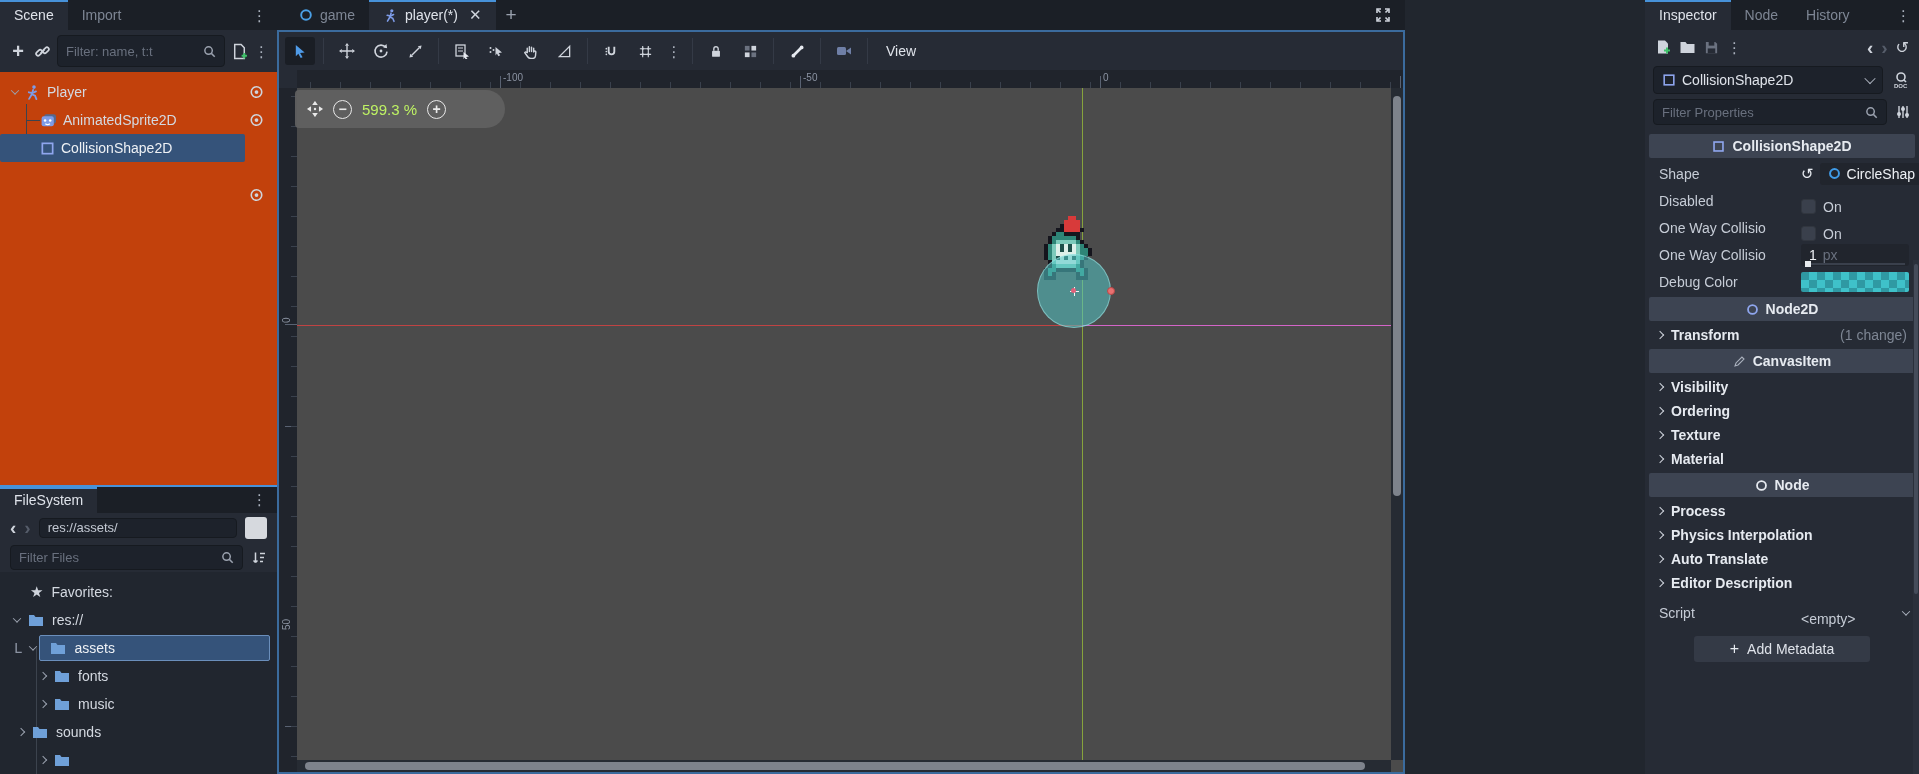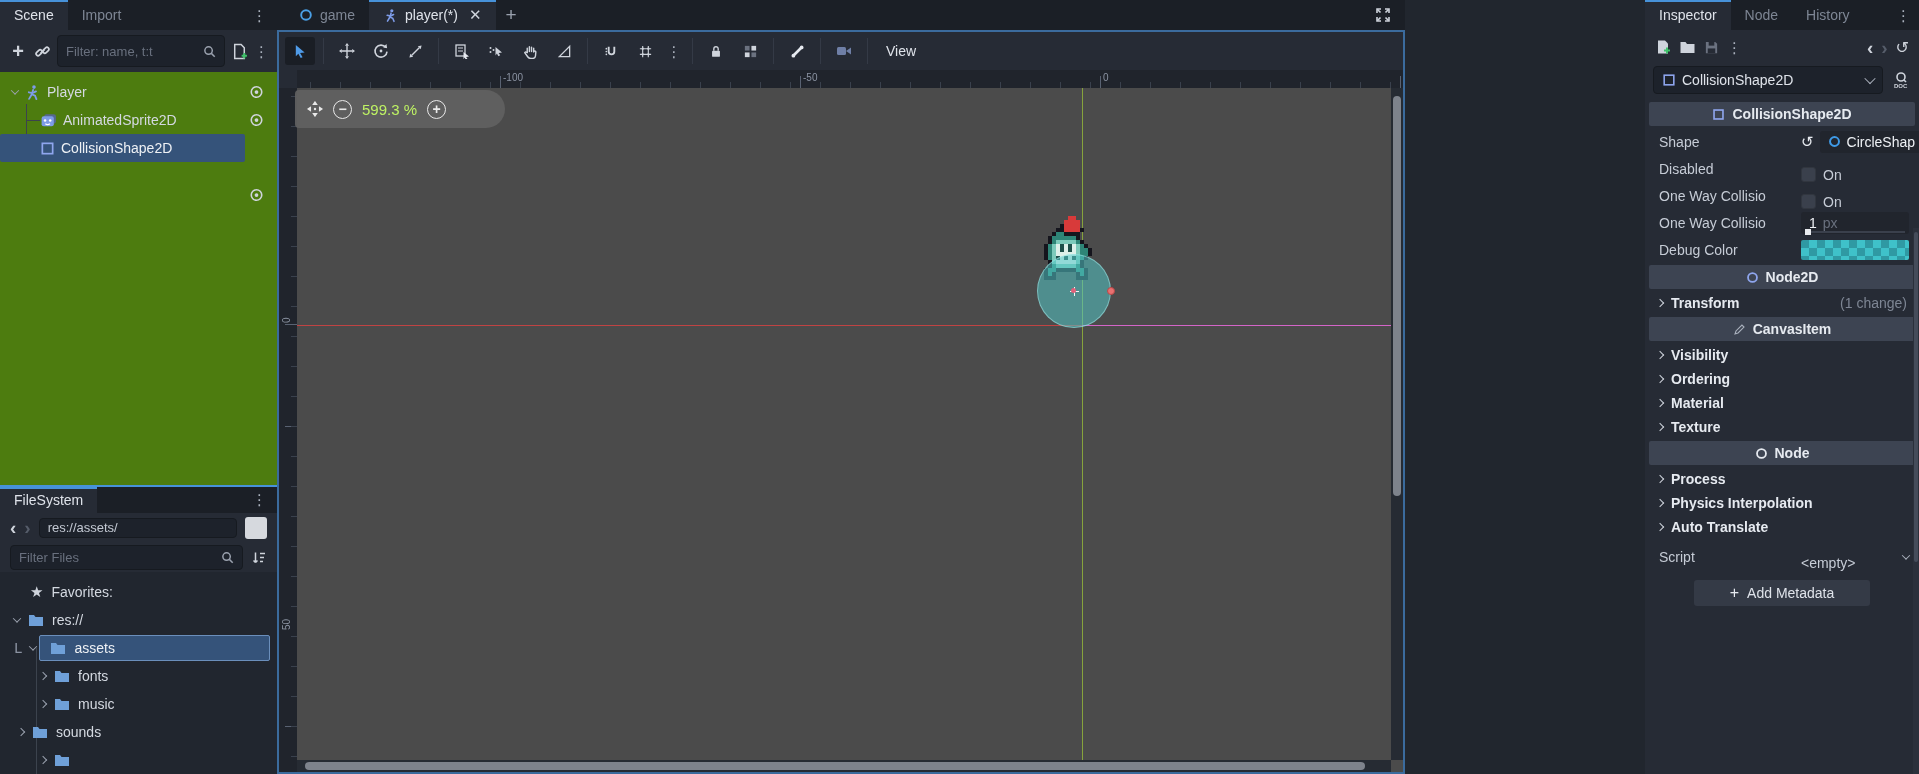--- a/index.html
+++ b/index.html
@@ -21,21 +21,21 @@
   .chev.down{ transform:rotate(45deg) translate(-1px,-1px); }
   .chev.right{ transform:rotate(-45deg); }
   .chev.small{ width:6px; height:6px; }
   .icon{ display:inline-flex; align-items:center; justify-content:center; flex:0 0 auto; }
   .sep{ width:1px; background:#343a46; align-self:stretch; margin:6px 4px; }
 
   
   #dock-left{ position:absolute; left:0; top:0; width:277px; height:774px; background:#21262e; }
   #scene-dock{ position:absolute; left:0; top:0; width:277px; height:485px; display:flex; flex-direction:column; }
   #scene-dock .toolbar{ background:#262b35; height:42px; display:flex; align-items:center; gap:6px; padding:0 8px; }
-  .scene-tree{ flex:1; background:#4d7c0f; padding-top:6px; position:relative; }
+  .scene-tree{ flex:1; background:#c2410c; padding-top:6px; position:relative; }
   .tree-row{ height:28px; display:flex; align-items:center; gap:6px; padding-left:12px; position:relative; }
   .tree-row .label{ color:#d4d9e1; white-space:nowrap; }
   .tree-row.selected{ background:#35537a; }
   .eye{ position:absolute; right:13px; top:50%; transform:translateY(-50%); }
   .guide{ position:absolute; background:#3c434e; }
 
   
   #fs-dock{ position:absolute; left:0; top:485px; width:277px; bottom:0; display:flex; flex-direction:column; border-top:2px solid #4792d9; overflow:hidden; }
   #fs-dock .navrow{ background:#262b35; height:37px; display:flex; align-items:center; gap:8px; padding:0 10px; }
   #fs-dock .filterrow{ background:#262b35; height:35px; display:flex; align-items:center; gap:8px; padding:0 10px; }
@@ -710,20 +710,41 @@
       </div>
       <span class="icon">
         <svg width="20" height="20" viewBox="0 0 20 20">
             <circle cx="10" cy="7" r="4" stroke="#cfd4dc" stroke-width="1.6" fill="none"></circle>
             <path d="M12.8 9.8 L15 12" stroke="#cfd4dc" stroke-width="1.6"></path>
             <text x="3" y="18" font-size="6" font-weight="bold" fill="#cfd4dc" font-family="Liberation Sans,sans-serif">DOC</text>
           </svg>
       </span>
     </div>
 
+    <div class="insp-row" style="height:32px;">
+      <div class="well" style="flex:1;height:26px;">
+        <span class="placeholder" style="flex:1;font-size:13px;">Filter Properties</span>
+        <span class="icon">
+          <svg width="13" height="13" viewBox="0 0 14 14">
+              <circle cx="6" cy="6" r="4" stroke="#9aa1ae" stroke-width="1.6" fill="none"></circle>
+              <path d="M9 9 L12.6 12.6" stroke="#9aa1ae" stroke-width="1.6"></path>
+            </svg>
+        </span>
+      </div>
+      <span class="icon">
+        <svg width="16" height="16" viewBox="0 0 16 16">
+            <g stroke="#cfd4dc" stroke-width="1.4">
+              <path d="M4 2 v12 M8 2 v12 M12 2 v12"></path>
+            </g>
+            <circle cx="4" cy="10" r="2" fill="#cfd4dc"></circle>
+            <circle cx="8" cy="5" r="2" fill="#cfd4dc"></circle>
+            <circle cx="12" cy="11" r="2" fill="#cfd4dc"></circle>
+          </svg>
+      </span>
+    </div>
 
     <div id="insp-props">
       <div class="cat">
         <span class="icon">
           <svg width="13" height="13" viewBox="0 0 16 16">
               <rect x="2.5" y="2.5" width="11" height="11" stroke="#8fa6ee" stroke-width="2" fill="none"></rect>
             </svg>
         </span>
         <span>CollisionShape2D</span>
       </div>
@@ -803,25 +824,25 @@
       <div class="section">
         <span class="chev right small" style="border-color:#cfd4dc;"></span>
         <span>Visibility</span>
       </div>
       <div class="section">
         <span class="chev right small" style="border-color:#cfd4dc;"></span>
         <span>Ordering</span>
       </div>
       <div class="section">
         <span class="chev right small" style="border-color:#cfd4dc;"></span>
-        <span>Material</span>
+        <span>Texture</span>
       </div>
       <div class="section">
         <span class="chev right small" style="border-color:#cfd4dc;"></span>
-        <span>Texture</span>
+        <span>Material</span>
       </div>
 
       <div class="cat">
         <span class="icon">
           <svg width="13" height="13" viewBox="0 0 16 16">
               <circle cx="8" cy="8" r="5.5" stroke="#e6eaf0" stroke-width="2.2" fill="none"></circle>
             </svg>
         </span>
         <span>Node</span>
       </div>
@@ -830,20 +851,24 @@
         <span class="chev right small" style="border-color:#cfd4dc;"></span>
         <span>Process</span>
       </div>
       <div class="section">
         <span class="chev right small" style="border-color:#cfd4dc;"></span>
         <span>Physics Interpolation</span>
       </div>
       <div class="section">
         <span class="chev right small" style="border-color:#cfd4dc;"></span>
         <span>Auto Translate</span>
+      </div>
+      <div class="section">
+        <span class="chev right small" style="border-color:#cfd4dc;"></span>
+        <span>Editor Description</span>
       </div>
 
       <div class="prop" style="margin-top:4px;">
         <span class="plabel">Script</span>
         <div class="pval" style="justify-content:flex-start;">
           <span style="color:#c6ccd6;">&lt;empty&gt;</span>
         </div>
         <span class="chev down small" style="border-color:#aab1bd;"></span>
       </div>
 

